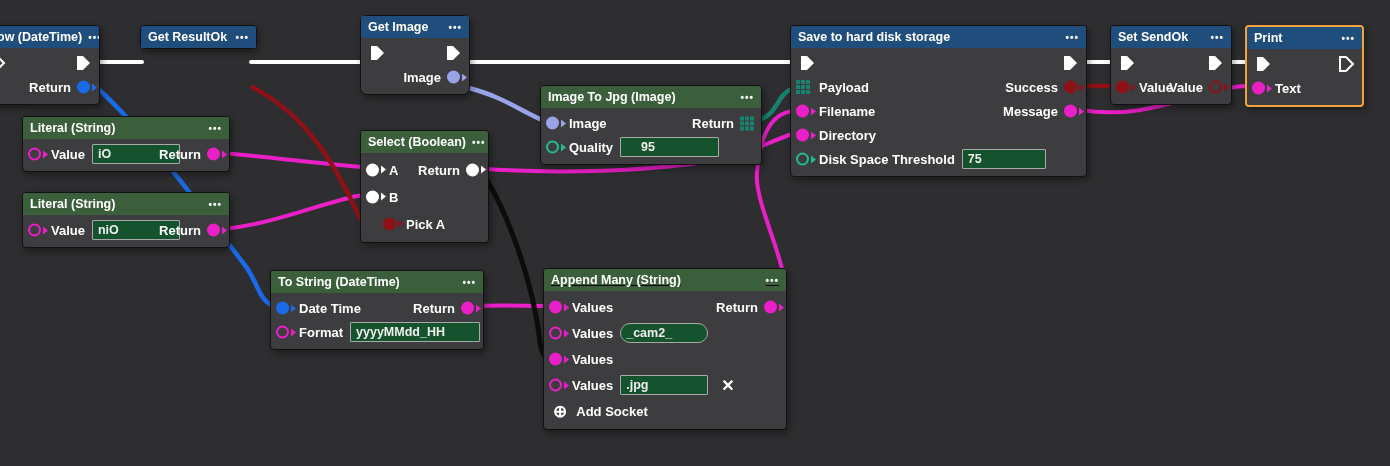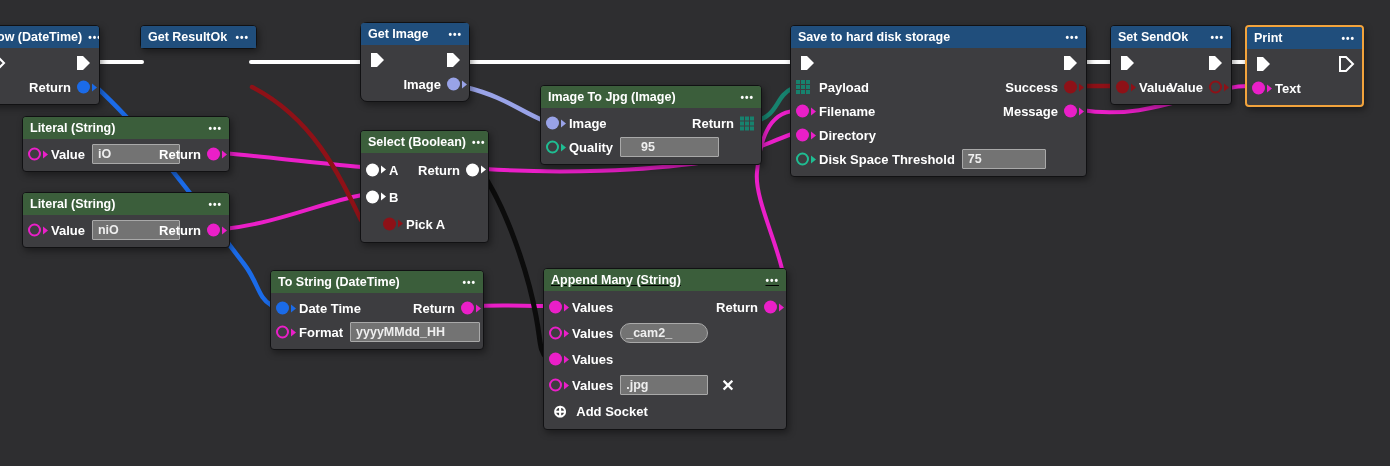--- a/index.html
+++ b/index.html
@@ -20,21 +20,21 @@
   .dot{width:13px;height:13px;border-radius:50%;box-sizing:border-box;}
   .tick{width:0;height:0;border-top:4px solid transparent;border-bottom:4px solid transparent;
     border-left:5px solid;margin-left:2px;}
   .gridsock{display:grid;grid-template-columns:repeat(3,4px);grid-auto-rows:4px;gap:1px;}
   .gridsock span{display:block;}
   .execpin{position:absolute;top:50%;transform:translateY(-50%);line-height:0;}
   .execpin.in{left:6px;} .execpin.out{right:6px;}
   .lbl{position:absolute;left:28px;top:50%;transform:translateY(-50%);color:#fff;
     font-size:13px;font-weight:bold;white-space:nowrap;display:flex;align-items:center;}
   .outlbl{color:#fff;font-size:13px;font-weight:bold;white-space:nowrap;margin-right:6px;}
-  .fld{height:18px;background:#737373;border:1px solid #a9a9a9;border-radius:1px;color:#eee;
+  .fld{height:18px;background:#14532d;border:1px solid #a9a9a9;border-radius:1px;color:#eee;
     font-family:"Liberation Sans",sans-serif;font-size:12.5px;font-weight:bold;padding:0 5px;margin-left:7px;}
   .xdel{color:#fff;font-size:16px;font-weight:bold;margin-left:13px;cursor:pointer;}
   .addico{color:#fff;font-size:17px;font-weight:bold;margin-right:9px;cursor:pointer;line-height:0;}
 </style>
 </head>
 <body>
 
 <div id="canvas" style="background: rgb(46, 46, 48);">
     <svg width="1390" height="466" id="wires">
       <path d="M94,62 L142,62" fill="none" stroke="#ffffff" stroke-width="4" stroke-linecap="round"></path>
@@ -79,21 +79,21 @@
           </span>
         </div>
       </div>
     </div>
     <div class="node" style="left: 140px; top: 25px; width: 115px;">
       <div class="hdr" style="background: rgb(32, 78, 124);">
         <span class="ttl">Get ResultOk</span>
         <span class="menu">•••</span>
       </div>
     </div>
-    <div class="node" style="left: 360px; top: 22px; width: 108px; border-radius: 7px;">
+    <div class="node" style="left: 360px; top: 15px; width: 108px; border-radius: 7px;">
       <div class="hdr" style="background: rgb(32, 78, 124);">
         <span class="ttl">Get Image</span>
         <span class="menu">•••</span>
       </div>
       <div class="body">
         <div class="row" style="height: 24px;">
           <span class="execpin in"><svg width="20" height="20">
               <path d="M4 3 L10 3 L17 10 L10 17 L4 17 Z" fill="#ffffff"></path>
             </svg></span>
           <span class="execpin out"><svg width="20" height="20">

